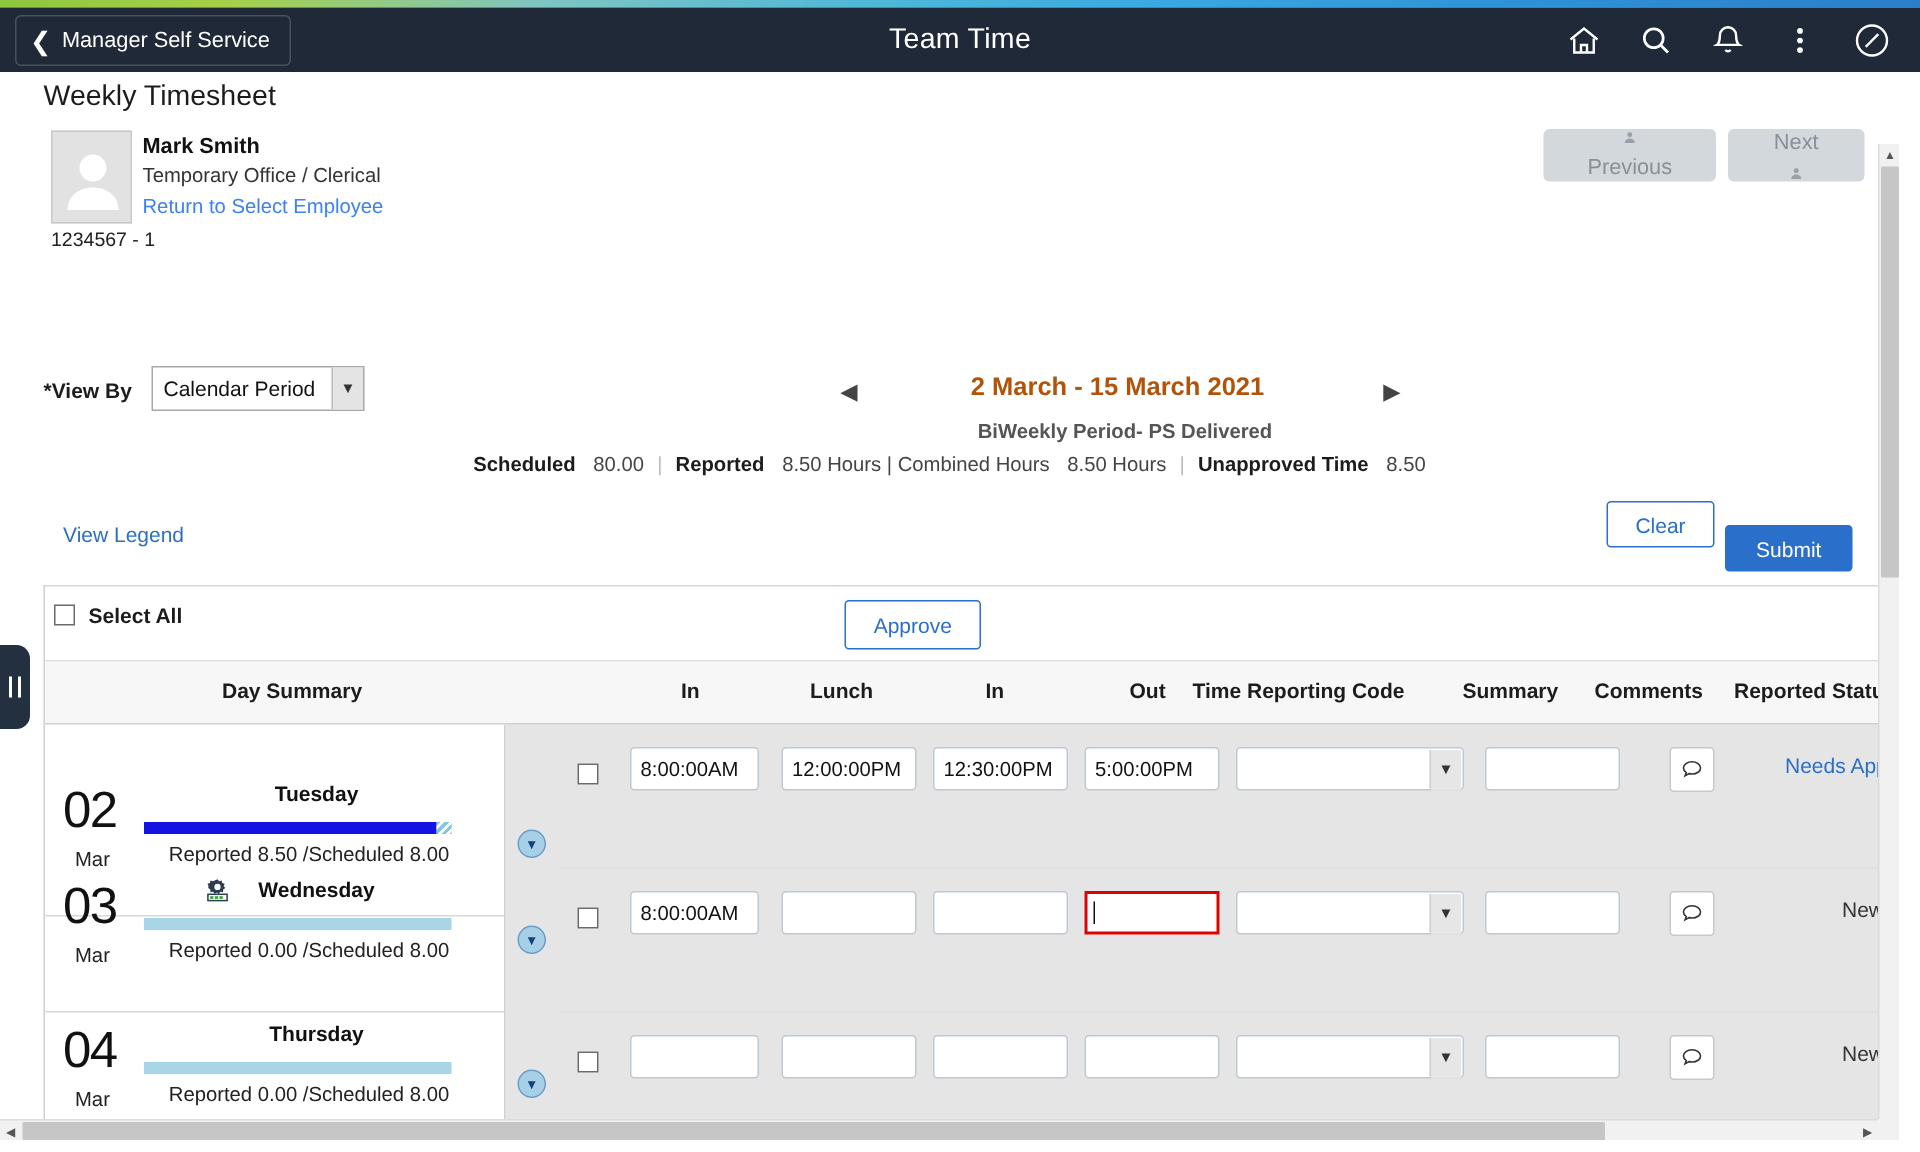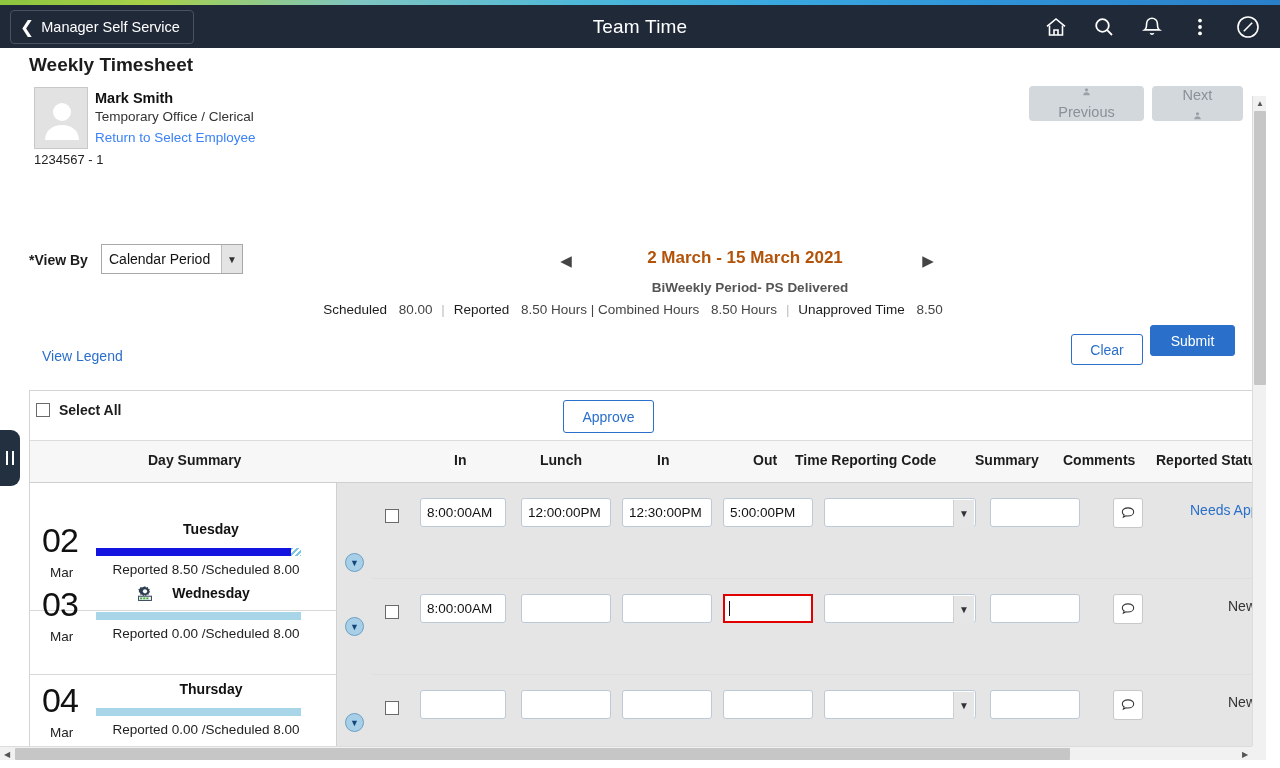--- a/index.html
+++ b/index.html
@@ -49,21 +49,21 @@
   .hicon svg { display: block; }
 
   
   .page {
     position: absolute; top: 48px; left: 0; width: 1266px; height: 712px;
     background: #fff; overflow: hidden;
   }
 
   .page-title {
     position: absolute; left: 29px; top: 6px;
-    font-size: 19px; font-weight: bold; color: #1c1c1c;
+    font-size: 19px; font-weight: normal; color: #1c1c1c;
   }
 
   
   .emp-photo {
     position: absolute; left: 34px; top: 39px; width: 54px; height: 62px;
     background: #e2e2e2; border: 1px solid #c8c8c8;
   }
   .emp-photo svg { position: absolute; left: 7px; top: 10px; }
   .emp-name {
     position: absolute; left: 95px; top: 42px;
@@ -125,37 +125,37 @@
   }
   .period-sub {
     position: absolute; left: 540px; top: 232px; width: 420px;
     text-align: center; font-size: 13.5px; font-weight: bold; color: #555;
   }
   .totals {
     position: absolute; left: 0; top: 254px; width: 1266px;
     text-align: center; font-size: 13.5px; color: #333;
     white-space: nowrap;
   }
-  .totals .lbl { font-weight: normal; color: #1c1c1c; }
+  .totals .lbl { font-weight: bold; color: #1c1c1c; }
   .totals .val { color: #444; }
   .totals .sep { color: #bdbdbd; padding: 0 5px; }
 
   .legend-link {
     position: absolute; left: 42px; top: 300px;
     font-size: 14px; color: #2a6fc9; text-decoration: none; cursor: pointer;
   }
 
   .clear-btn {
     position: absolute; left: 1071px; top: 286px; width: 72px; height: 31px;
     border: 1px solid #2a6fc9; border-radius: 3px; background: #fff;
     color: #2a6fc9; font-size: 14px; cursor: pointer;
     font-family: "Liberation Sans", sans-serif;
   }
   .submit-btn {
-    position: absolute; left: 1150px; top: 277px; width: 85px; height: 31px;
+    position: absolute; left: 1150px; top: 302px; width: 85px; height: 31px;
     border: 1px solid #2a6fc9; border-radius: 3px; background: #2a6fc9;
     color: #fff; font-size: 14px; cursor: pointer;
     font-family: "Liberation Sans", sans-serif;
   }
 
   
   .grid-box {
     position: absolute; left: 29px; top: 342px; width: 1233px; height: 457px;
     border: 1px solid #d4d4d4; border-bottom: none; background: #e5e5e5;
   }

